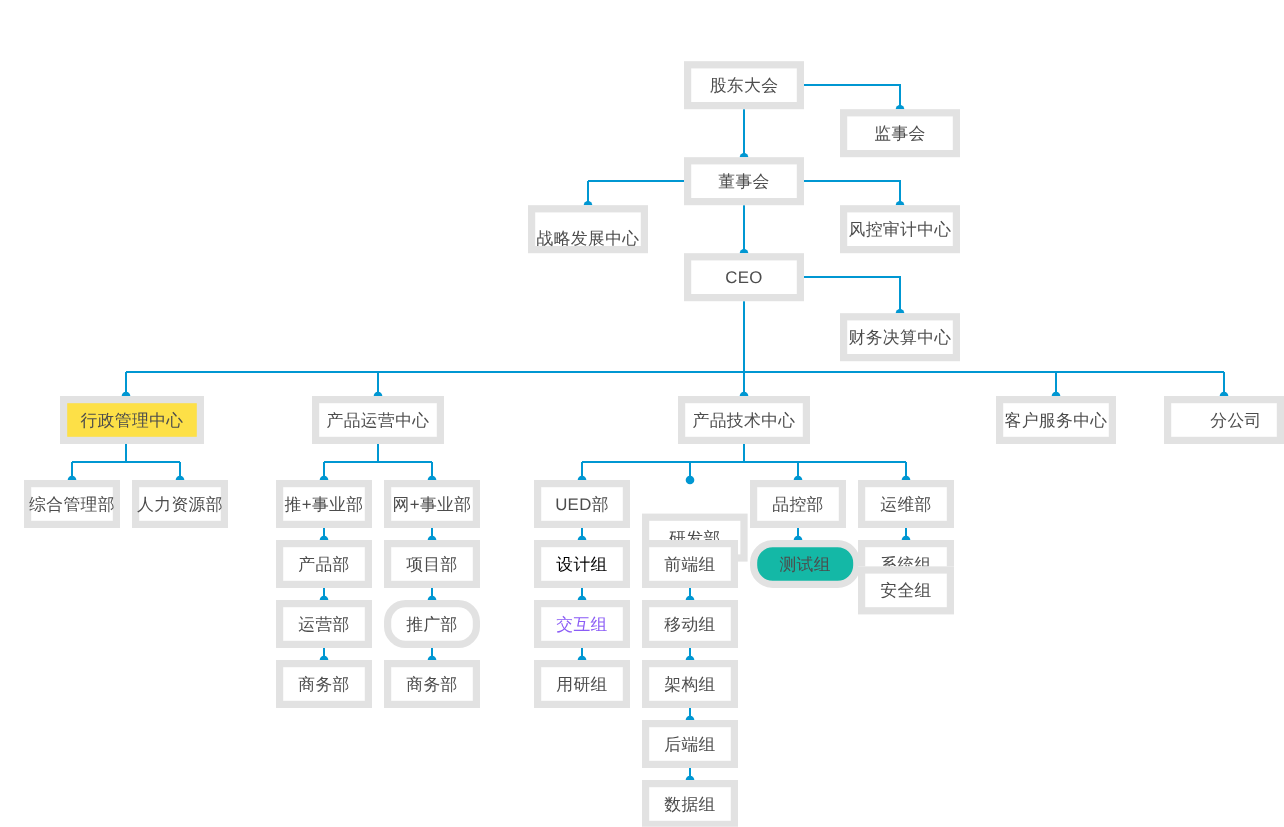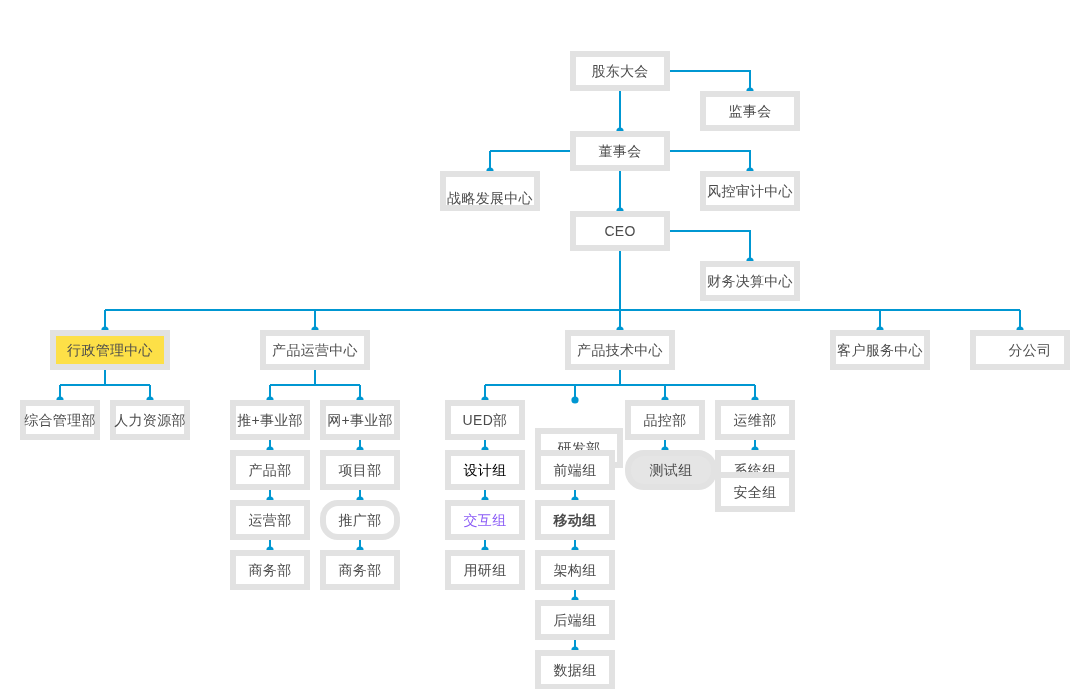--- a/index.html
+++ b/index.html
@@ -211,36 +211,36 @@
       </div>
       <div class="node" style="left: 445px; top: 550px; width: 80px; height: 40px; border-color: rgb(226, 226, 226); background: rgb(255, 255, 255); color: rgb(76, 76, 76);">
         <span class="node-label">用研组</span>
       </div>
       <div class="node" style="left: 535px; top: 400px; width: 88px; height: 40px; border-color: rgb(226, 226, 226); background: rgb(255, 255, 255); color: rgb(76, 76, 76); margin-top: 28px;">
         <span class="node-label">研发部</span>
       </div>
       <div class="node" style="left: 535px; top: 450px; width: 80px; height: 40px; border-color: rgb(226, 226, 226); background: rgb(255, 255, 255); color: rgb(76, 76, 76);">
         <span class="node-label">前端组</span>
       </div>
-      <div class="node" style="left: 535px; top: 500px; width: 80px; height: 40px; border-color: rgb(226, 226, 226); background: rgb(255, 255, 255); color: rgb(76, 76, 76); font-weight: bold;">
+      <div class="node" style="left: 535px; top: 500px; width: 80px; height: 40px; border-color: rgb(226, 226, 226); background: rgb(255, 255, 255); color: rgb(76, 76, 76);">
         <span class="node-label">移动组</span>
       </div>
       <div class="node" style="left: 535px; top: 550px; width: 80px; height: 40px; border-color: rgb(226, 226, 226); background: rgb(255, 255, 255); color: rgb(76, 76, 76);">
         <span class="node-label">架构组</span>
       </div>
       <div class="node" style="left: 535px; top: 600px; width: 80px; height: 40px; border-color: rgb(226, 226, 226); background: rgb(255, 255, 255); color: rgb(76, 76, 76);">
         <span class="node-label">后端组</span>
       </div>
       <div class="node" style="left: 535px; top: 650px; width: 80px; height: 40px; border-color: rgb(226, 226, 226); background: rgb(255, 255, 255); color: rgb(76, 76, 76);">
         <span class="node-label">数据组</span>
       </div>
       <div class="node" style="left: 625px; top: 400px; width: 80px; height: 40px; border-color: rgb(226, 226, 226); background: rgb(255, 255, 255); color: rgb(76, 76, 76);">
         <span class="node-label">品控部</span>
       </div>
-      <div class="node" style="left: 625px; top: 450px; width: 92px; height: 40px; border-color: rgb(226, 226, 226); background: #e5e5e5; color: rgb(76, 76, 76); border-radius: 19px;">
+      <div class="node" style="left: 625px; top: 450px; width: 92px; height: 40px; border-color: rgb(226, 226, 226); background: #14b8a6; color: rgb(76, 76, 76); border-radius: 19px;">
         <span class="node-label">测试组</span>
       </div>
       <div class="node" style="left: 715px; top: 400px; width: 80px; height: 40px; border-color: rgb(226, 226, 226); background: rgb(255, 255, 255); color: rgb(76, 76, 76);">
         <span class="node-label">运维部</span>
       </div>
       <div class="node" style="left: 715px; top: 450px; width: 80px; height: 40px; border-color: rgb(226, 226, 226); background: rgb(255, 255, 255); color: rgb(76, 76, 76);">
         <span class="node-label">系统组</span>
       </div>
       <div class="node" style="left: 715px; top: 472px; width: 80px; height: 40px; border-color: rgb(226, 226, 226); background: rgb(255, 255, 255); color: rgb(76, 76, 76);">
         <span class="node-label">安全组</span>

